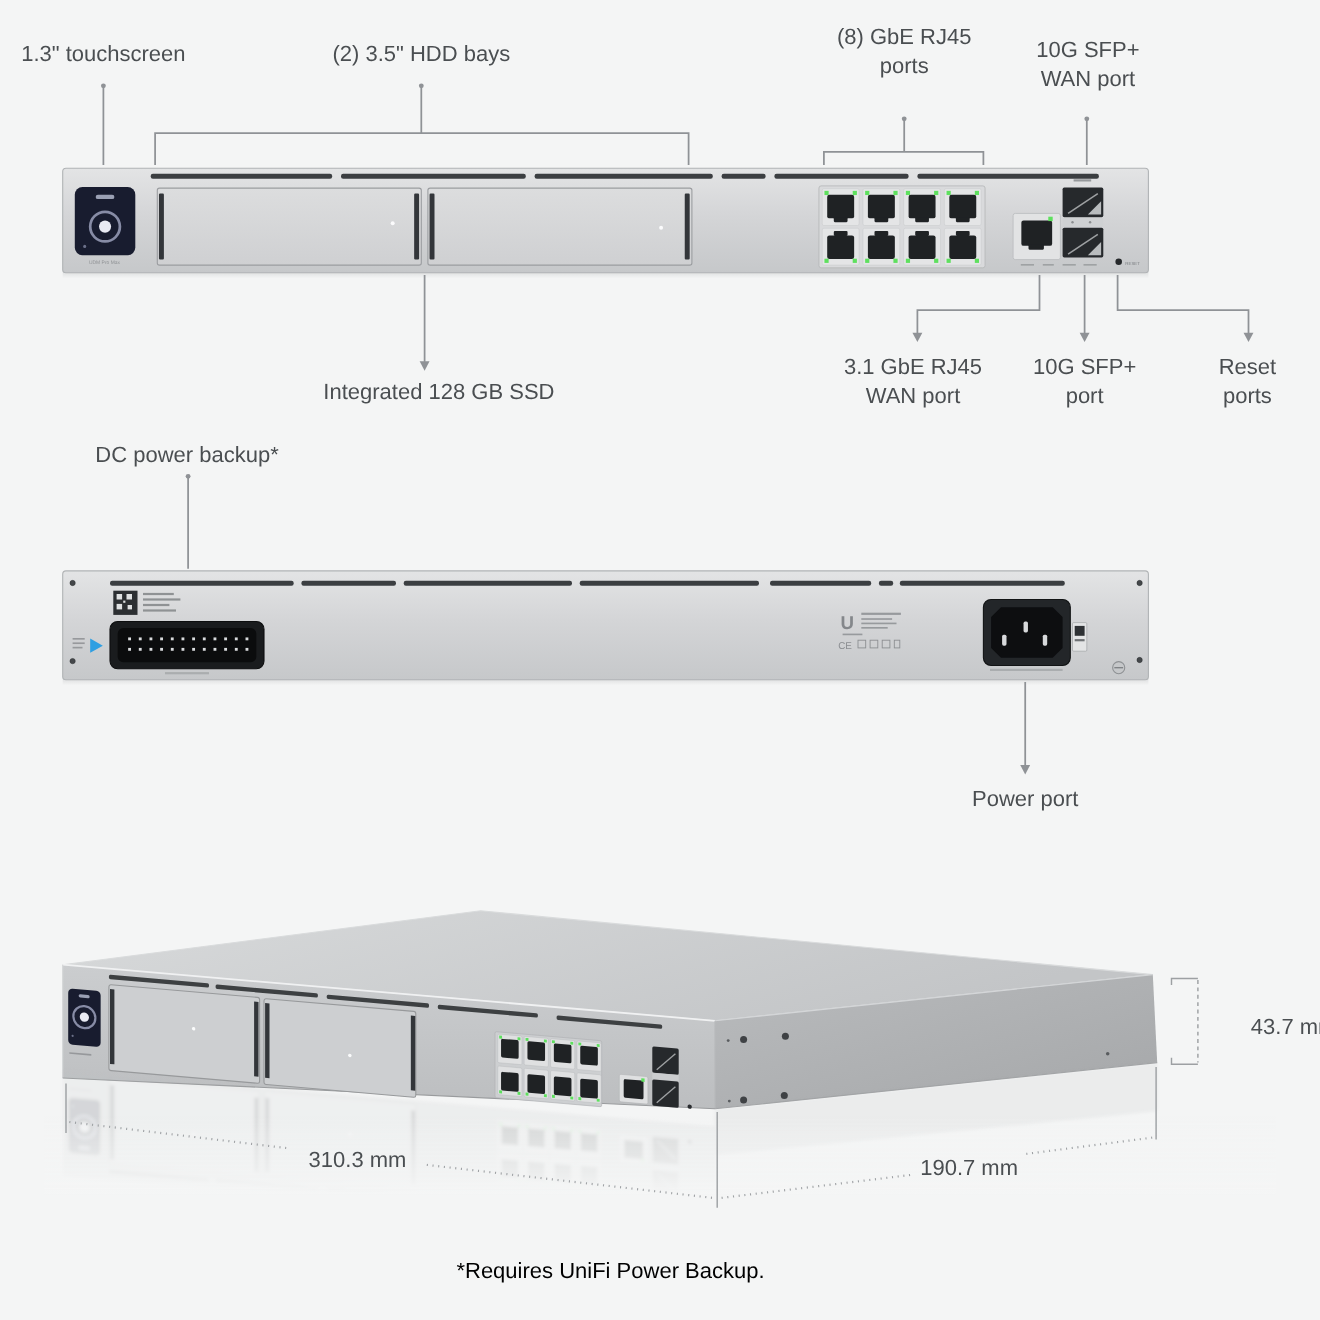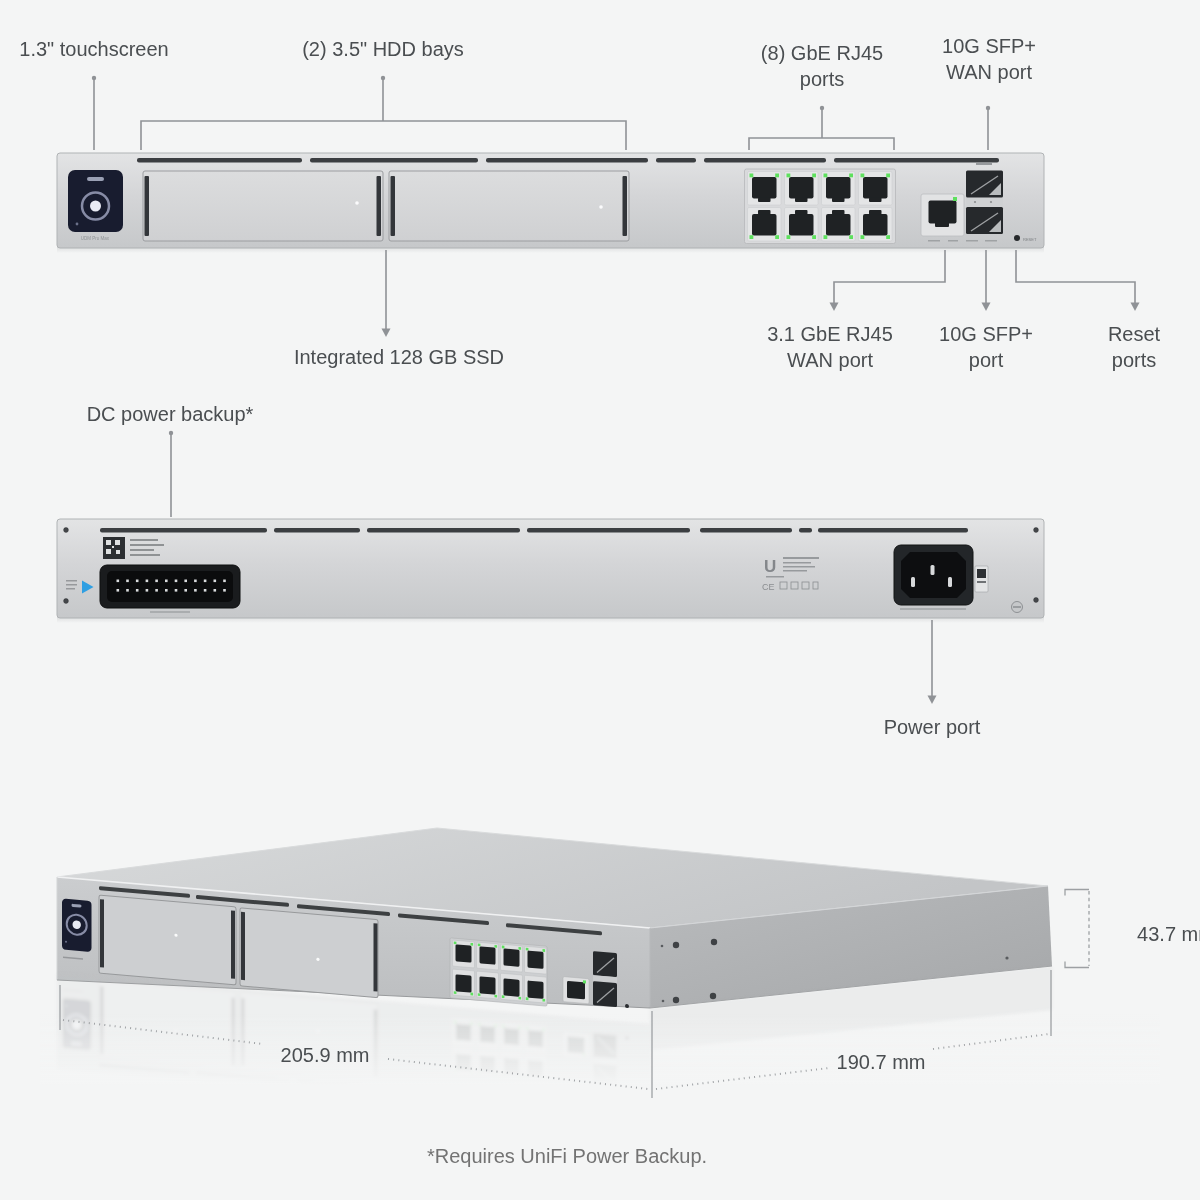--- a/index.html
+++ b/index.html
@@ -1,21 +1,21 @@
 <!DOCTYPE html>
 <html><head>
 <meta charset="utf-8">
 <style>
   html,body{margin:0;padding:0;background:#f4f5f5;}
   .canvas{position:relative;width:1200px;height:1200px;background:#f4f5f5;overflow:hidden;
           font-family:"Liberation Sans", sans-serif;}
   .canvas svg{position:absolute;left:0;top:0;}
   .label{position:absolute;transform:translateX(-50%);text-align:center;
          font-size:20px;line-height:26px;color:#4a4e51;white-space:nowrap;}
-  .label.muted{color:#737373;margin-left:12px;}
+  .label.muted{color:#000000;}
 </style>
 </head>
 <body>
 
 <div class="canvas">
 
 <svg width="1200" height="1200" viewBox="0 0 1200 1200">
   <defs>
     <linearGradient id="chassisGrad" x1="0" y1="0" x2="0" y2="1">
       <stop offset="0" stop-color="#e3e4e5"></stop>
@@ -381,21 +381,21 @@
         <line x1="388" y1="1059" x2="648" y2="1089"></line>
         <line x1="656" y1="1089" x2="829" y2="1068"></line>
         <line x1="933" y1="1049" x2="1049" y2="1034"></line>
       </g>
     </g>
   </g>
 </svg>
 
 <div class="label" style="left:94px;top:36px">1.3" touchscreen</div>
 <div class="label" style="left:383px;top:36px">(2) 3.5" HDD bays</div>
-<div class="label" style="left:822px;top:40px">
+<div class="label" style="left:822px;top:21px">
   <div>(8) GbE RJ45</div>
   <div>ports</div>
 </div>
 <div class="label" style="left:989px;top:33px">
   <div>10G SFP+</div>
   <div>WAN port</div>
 </div>
 <div class="label" style="left:399px;top:344px">Integrated 128 GB SSD</div>
 <div class="label" style="left:830px;top:321px">
   <div>3.1 GbE RJ45</div>
@@ -404,18 +404,18 @@
 <div class="label" style="left:986px;top:321px">
   <div>10G SFP+</div>
   <div>port</div>
 </div>
 <div class="label" style="left:1134px;top:321px">
   <div>Reset</div>
   <div>ports</div>
 </div>
 <div class="label" style="left:170px;top:401px">DC power backup*</div>
 <div class="label" style="left:932px;top:714px">Power port</div>
-<div class="label" style="left:325px;top:1042px">205.9 mm</div>
+<div class="label" style="left:325px;top:1042px">310.3 mm</div>
 <div class="label" style="left:881px;top:1049px">190.7 mm</div>
 <div class="label" style="left:1176px;top:921px">43.7 mm</div>
 <div class="label muted" style="left:555px;top:1143px">*Requires UniFi Power Backup.</div>
 
 </div>
 
 </body></html>

